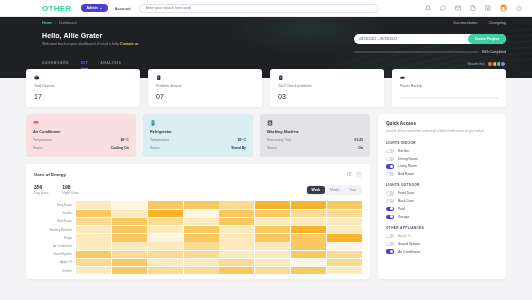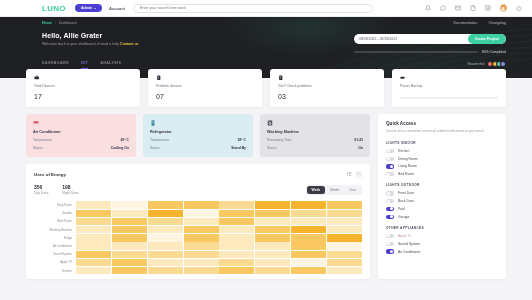--- a/index.html
+++ b/index.html
@@ -288,21 +288,21 @@
   .tgl.on { background: #4a3fd0; }
   .tgl.on::after { left: auto; right: 0.7px; }
   .qitem .qlabel { font-size: 3.4px; color: #4d4d5f; }
   .qitem.muted .qlabel { color: #c9a0a0; }
 </style>
 </head>
 <body>
 
 <div class="topbar">
   <div class="logo">
-    <span>LUNO</span>
+    <span>OTHER</span>
   </div>
   <div class="admin-pill">
     <span>Admin</span>
     <span class="caret"></span>
   </div>
   <div class="acct">Account</div>
   <div class="searchwrap">
     <input type="text" placeholder="Enter your search here word" style="">
   </div>
   <div class="topicons">

